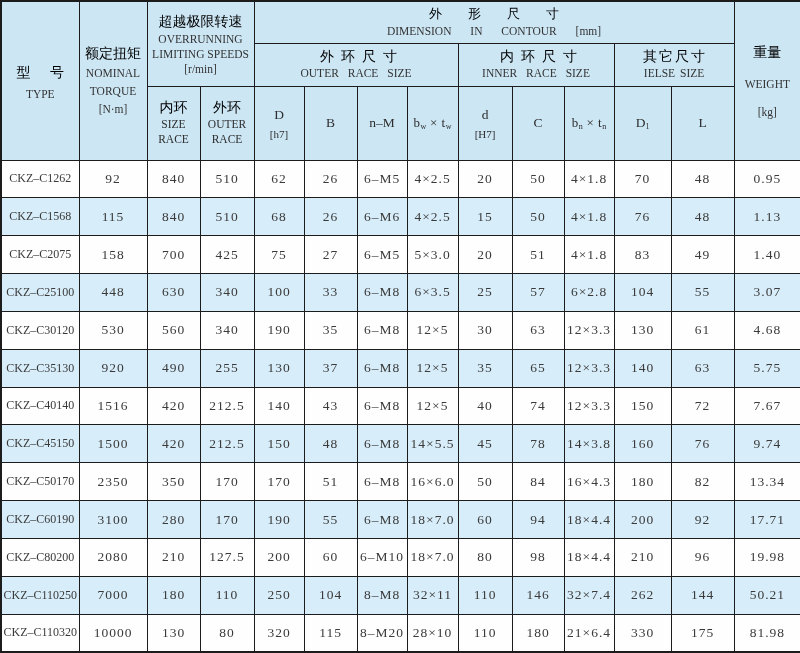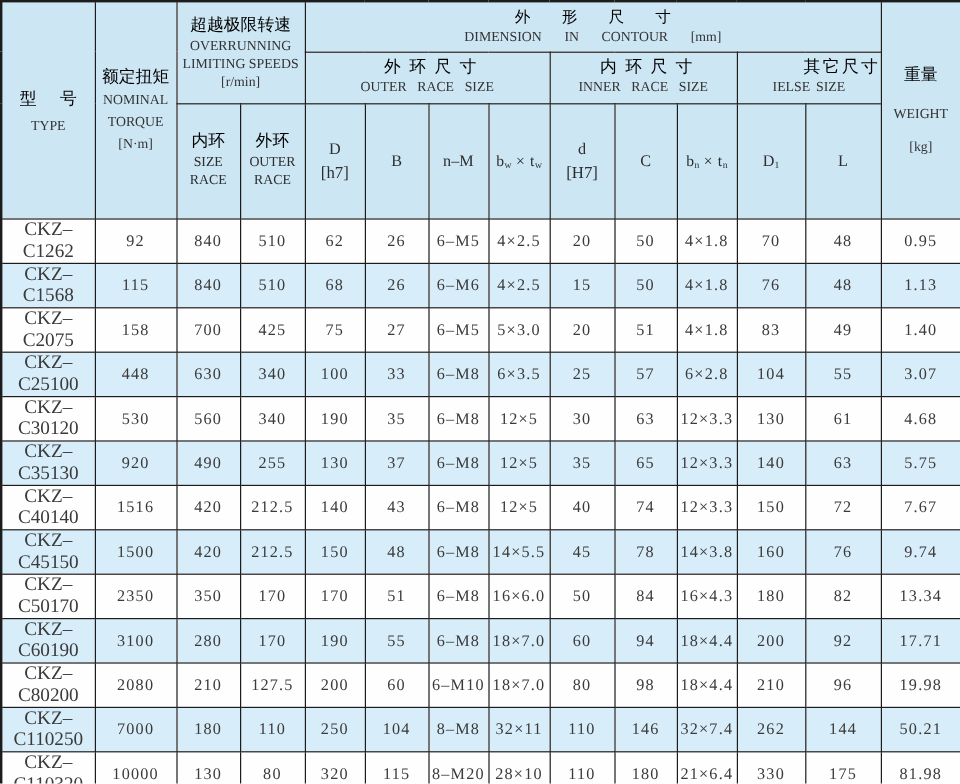--- a/index.html
+++ b/index.html
@@ -26,42 +26,42 @@
     border:1px solid var(--border);
     text-align:center;
     vertical-align:middle;
     padding:0;
     overflow:hidden;
     font-weight:normal;
   }
   thead th{background:var(--header-bg);}
   thead tr.h1{height:42px;}
   thead tr.h2{height:43px;}
-  thead tr.h3{height:96px;}
+  thead tr.h3{height:74px;}
   tbody tr{height:37px;}
   tbody tr.alt td{background:var(--row-alt-bg);}
   tbody td{
     font-size:13.5px;
     letter-spacing:1px;
     color:#3a3a3a;
   }
   tbody td.type-col{
-    font-size:16px;
+    font-size:12px;
     letter-spacing:0;
     font-family:"Liberation Serif","DejaVu Serif",serif;
   }
   .zh{font-size:14px;color:#000000;line-height:1.3;}
   .en{font-size:11.5px;line-height:1.3;}
-  .unit{font-size:14px;}
+  .unit{font-size:11px;}
   
   .dim-zh{letter-spacing:26px;padding-left:26px;font-size:13px;}
   .dim-en{word-spacing:16px;margin-top:1px;}
   .grp-zh{letter-spacing:7px;padding-left:12px;}
   .grp-en{word-spacing:6px;}
-  .else-zh{letter-spacing:2px;padding-left:2px;text-align:right;}
+  .else-zh{letter-spacing:2px;padding-left:2px;}
   .else-en{word-spacing:2px;}
   .type-zh{letter-spacing:8px;padding-left:8px;line-height:1.9;}
   .stack-17 div{line-height:1.55;}
   .stack-weight div{line-height:2.5;}
   .speeds .zh{line-height:1.5;}
   .subhead{font-size:13.5px;color:#2d2d2d;}
   .subhead .unit{margin-top:5px;}
   sub{font-size:8px;vertical-align:-2px;letter-spacing:0;}
   .sym{font-size:13px;letter-spacing:0.5px;}
 </style>

